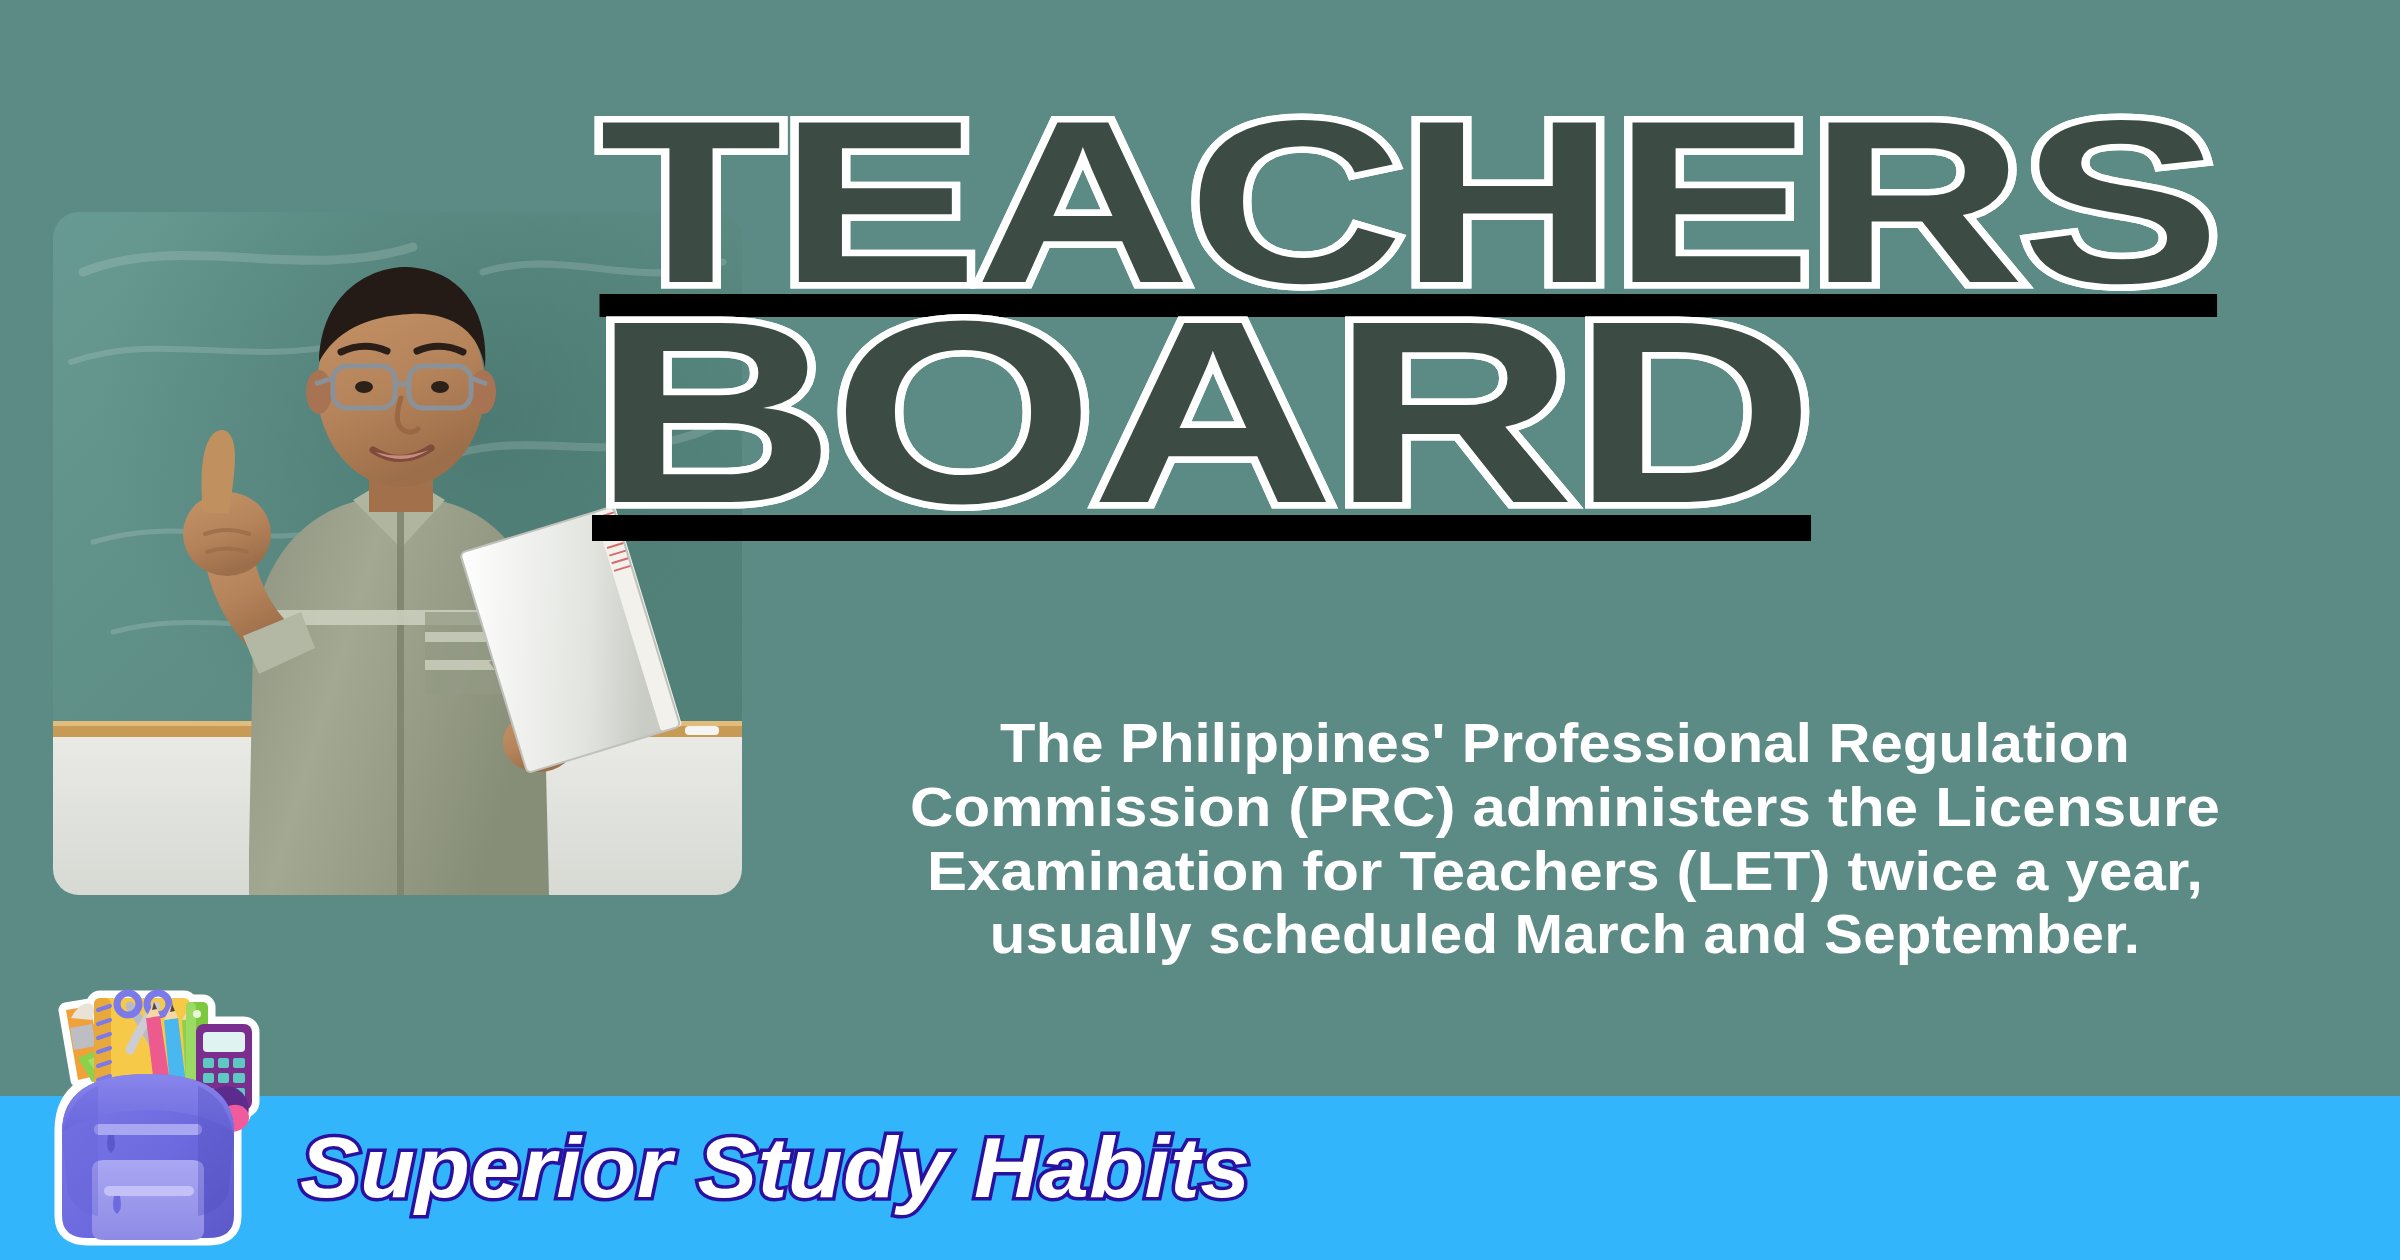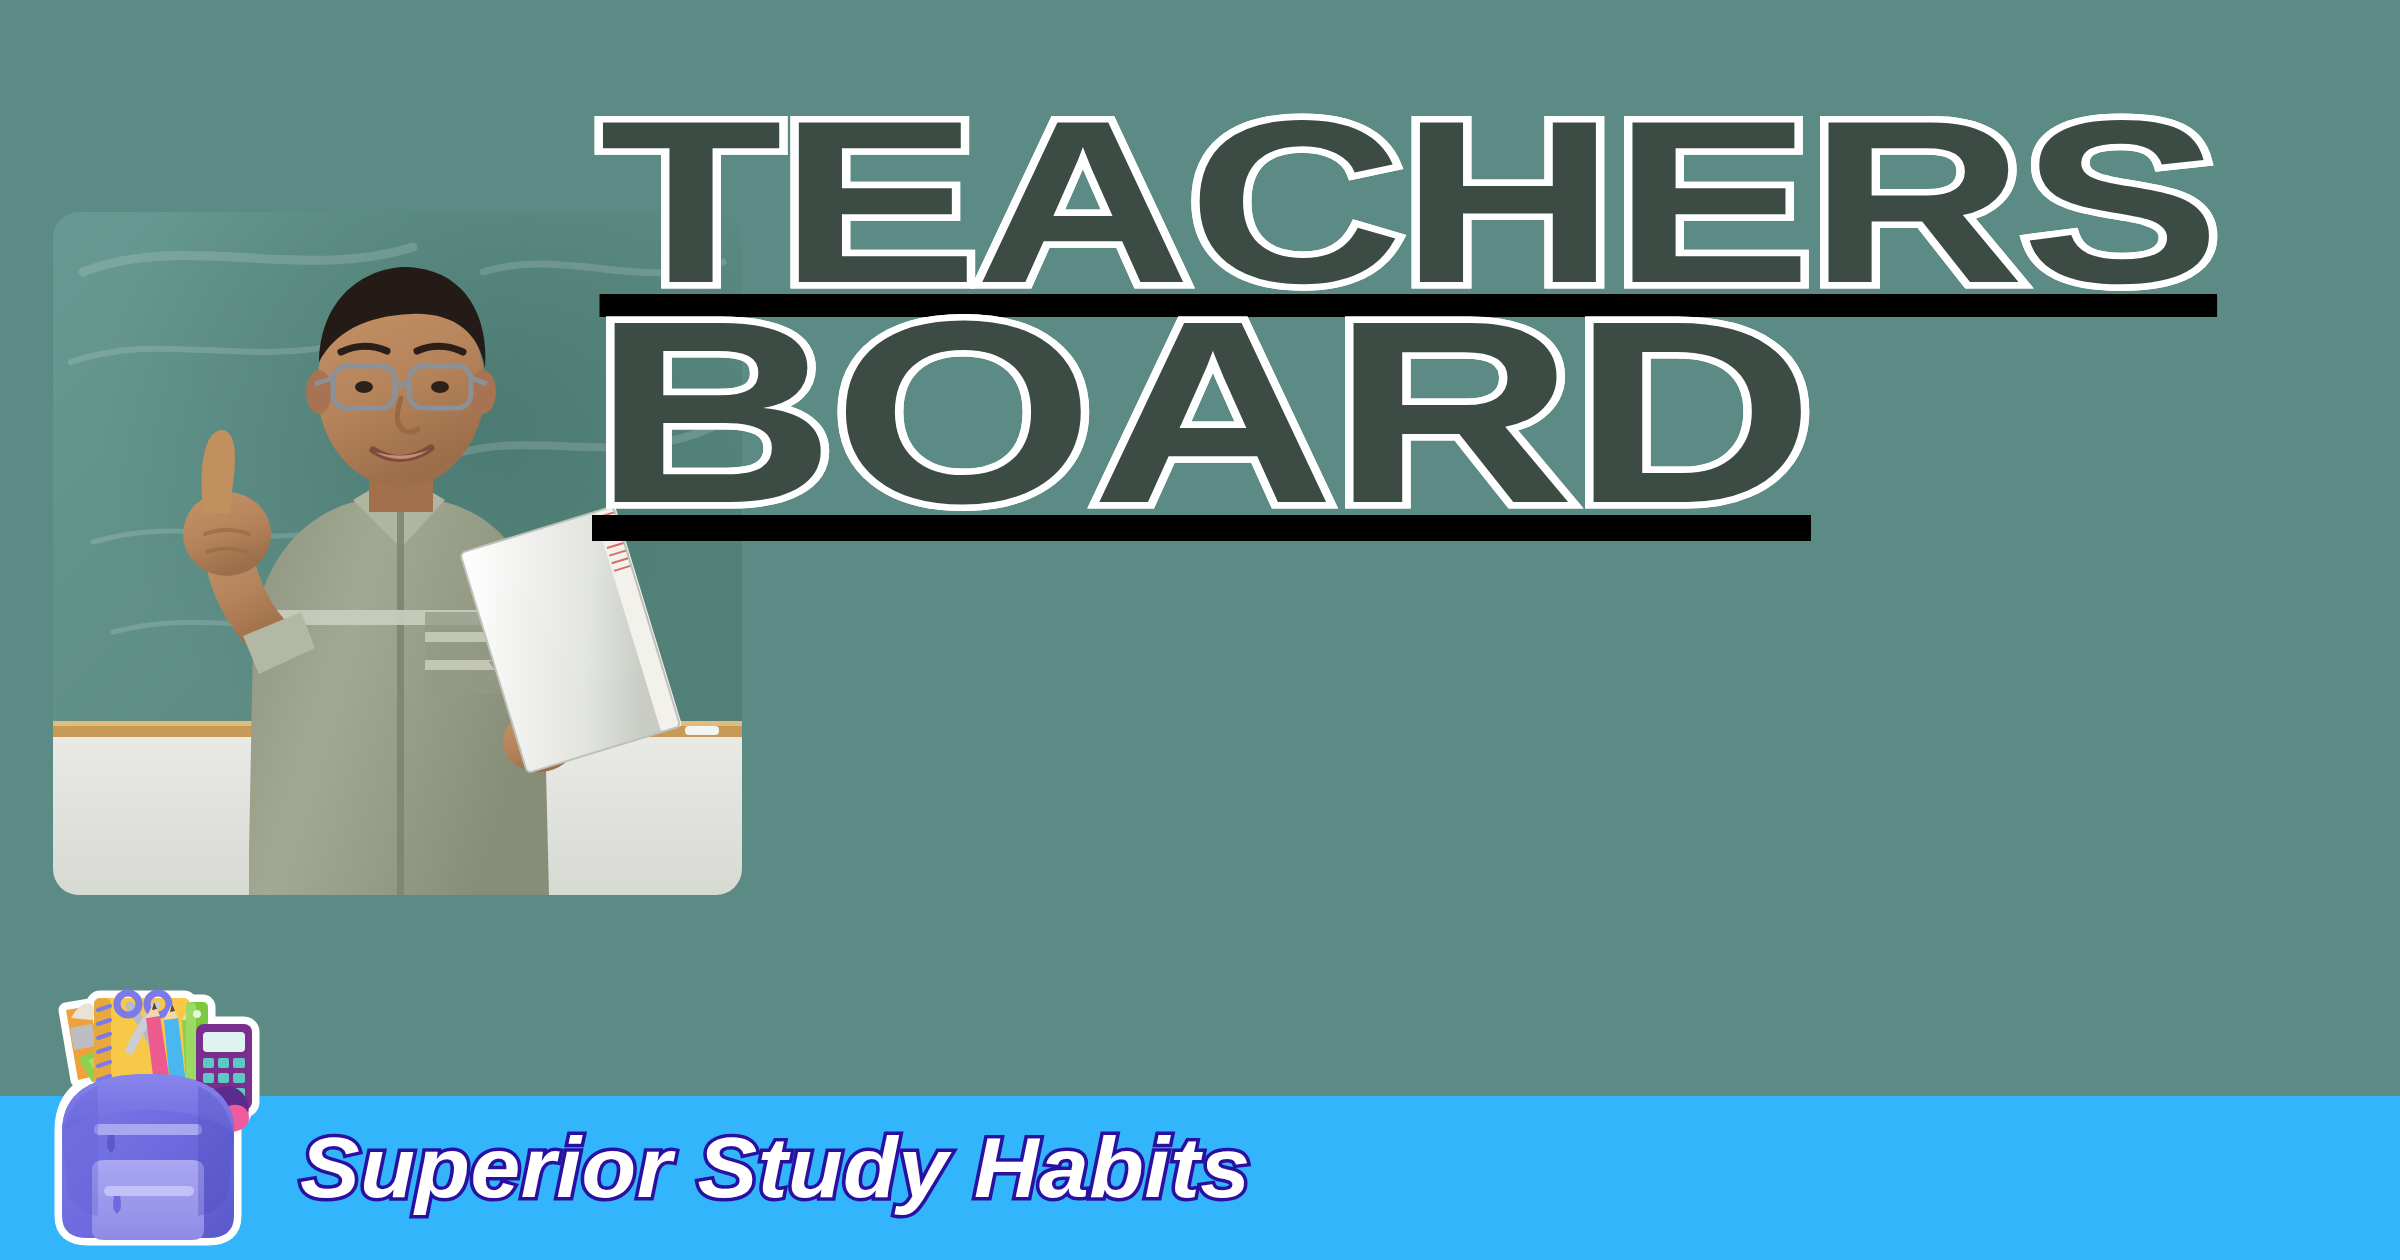--- a/index.html
+++ b/index.html
@@ -225,20 +225,26 @@
         <rect x="438" y="312" width="160" height="230" rx="5" fill="none" stroke="#BFC2BB" stroke-width="2"></rect>
       </g>
     </svg>
   </div>
 
   <div id="headline">
     <span class="hl-line" id="hl-teachers">TEACHERS</span>
     <span class="hl-line" id="hl-board">BOARD</span>
   </div>
 
+  <div id="subtitle">
+    <span class="sub-line w1">The Philippines' Professional Regulation</span>
+    <span class="sub-line w2">Commission (PRC) administers the Licensure</span>
+    <span class="sub-line w3">Examination for Teachers (LET) twice a year,</span>
+    <span class="sub-line w4">usually scheduled March and September.</span>
+  </div>
 
   <div id="footer-banner"></div>
 
   <div id="brand-text">Superior Study Habits</div>
 
   <div id="backpack-sticker">
     <svg viewBox="0 0 260 290">
       <defs>
         <linearGradient id="bagMain" x1="0" y1="0" x2="1" y2="1">
           <stop offset="0%" stop-color="#7C79E8"></stop>

